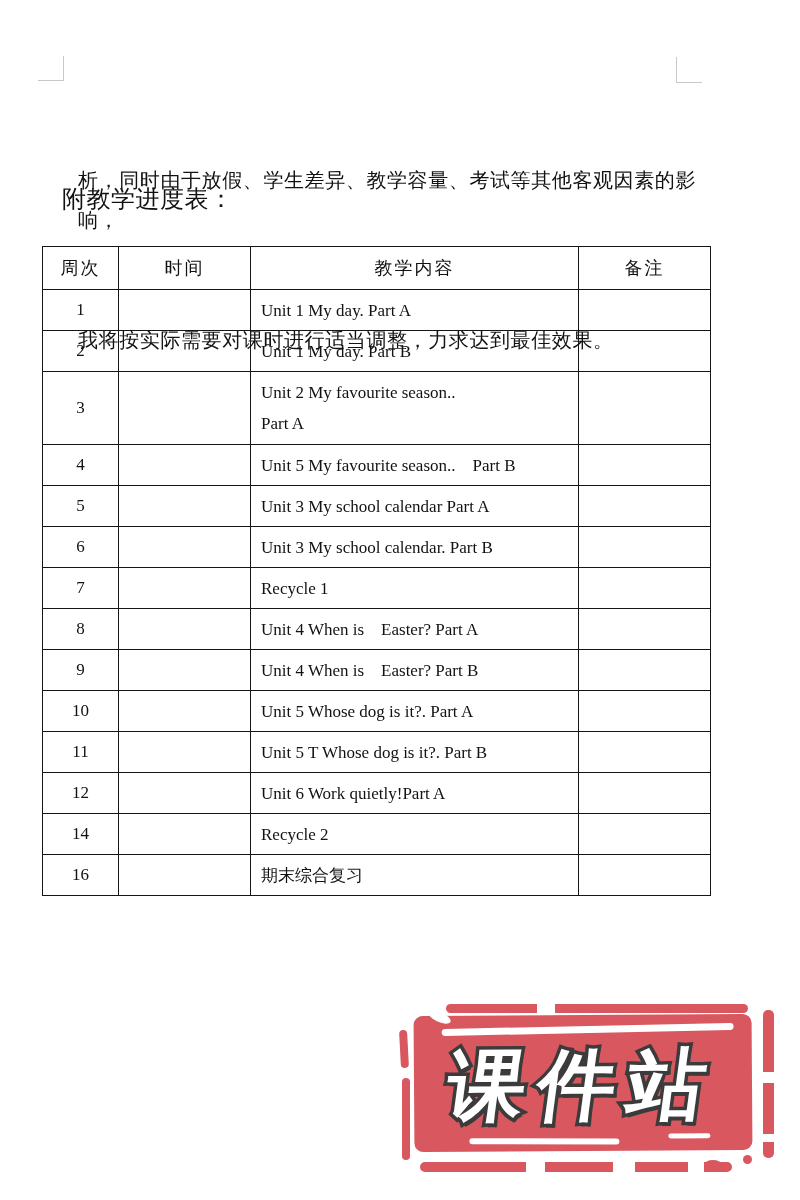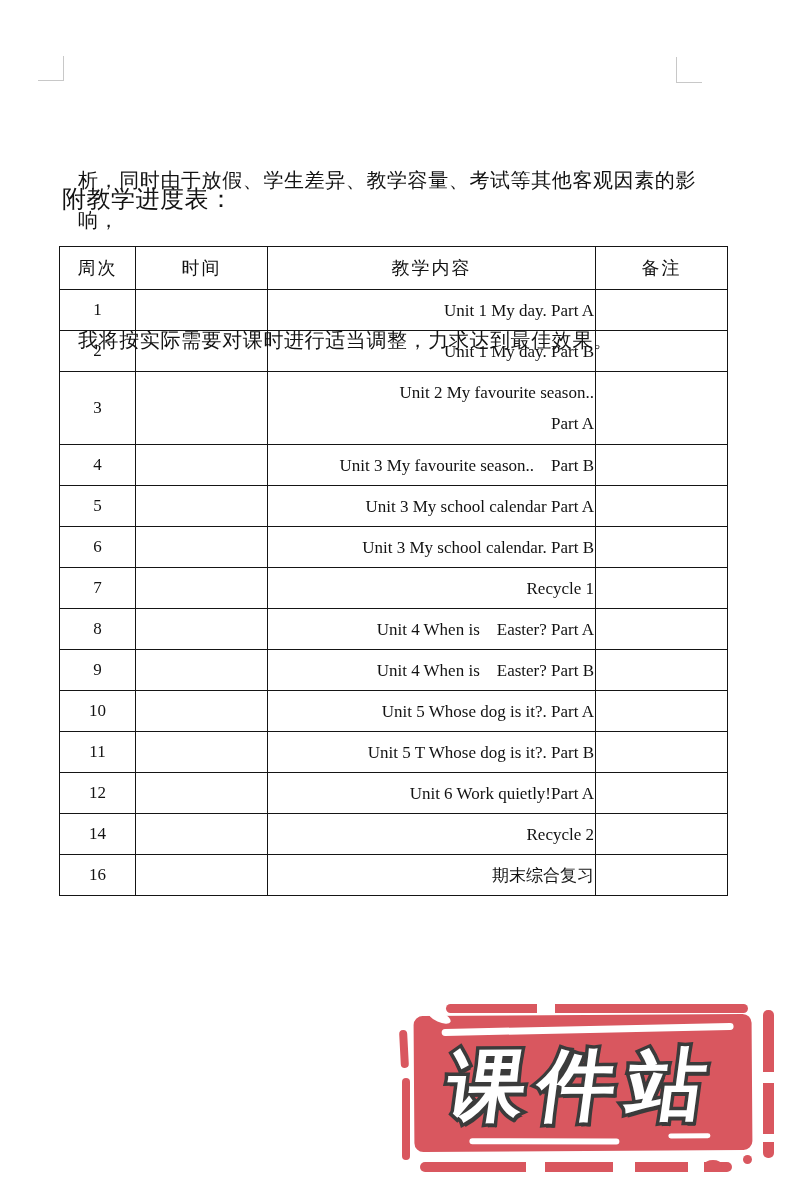--- a/index.html
+++ b/index.html
@@ -30,37 +30,37 @@
     font-size:20px; line-height:40px; letter-spacing:0.6px;
     white-space:pre-wrap;
   }
   .attach-label {
     position:absolute; left:62px; top:186px;
     font-size:24px; line-height:26px; letter-spacing:0.5px;
   }
 
   
   table.schedule {
-    position:absolute; left:59px; top:246px;
+    position:absolute; left:42px; top:246px;
     width:668px; table-layout:fixed; border-collapse:collapse;
   }
   table.schedule th, table.schedule td {
     border:1.5px solid #151515;
     vertical-align:middle;
     font-weight:normal;
     overflow:hidden;
   }
   table.schedule th {
     height:40px; font-size:18px; letter-spacing:2px; text-align:center;
   }
   table.schedule td { height:38px; font-size:17px; }
   table.schedule tr.tall td { height:70px; }
   td.c-week { text-align:center; }
   td.c-content {
-    text-align:right; padding-left:10px; 
+    text-align:left; padding-left:10px; 
     white-space:pre-wrap; line-height:31px;
   }
 
   
   .stamp { position:absolute; left:398px; top:1002px; width:378px; height:172px; }
   .stamp-body {
     position:absolute; left:16px; top:13px; width:338px; height:136px;
     background:var(--stamp-red); border-radius:9px;
     transform:rotate(-0.4deg);
   }
@@ -150,21 +150,21 @@
     <td class="c-week">3</td>
     <td class="c-time"></td>
     <td class="c-content">Unit 2 My favourite season..
 Part A</td>
     <td class="c-note"></td>
   </tr>
 
   <tr>
     <td class="c-week">4</td>
     <td class="c-time"></td>
-    <td class="c-content">Unit 3 My favourite season..    Part B</td>
+    <td class="c-content">Unit 5 My favourite season..    Part B</td>
     <td class="c-note"></td>
   </tr>
 
   <tr>
     <td class="c-week">5</td>
     <td class="c-time"></td>
     <td class="c-content">Unit 3 My school calendar Part A</td>
     <td class="c-note"></td>
   </tr>
 

